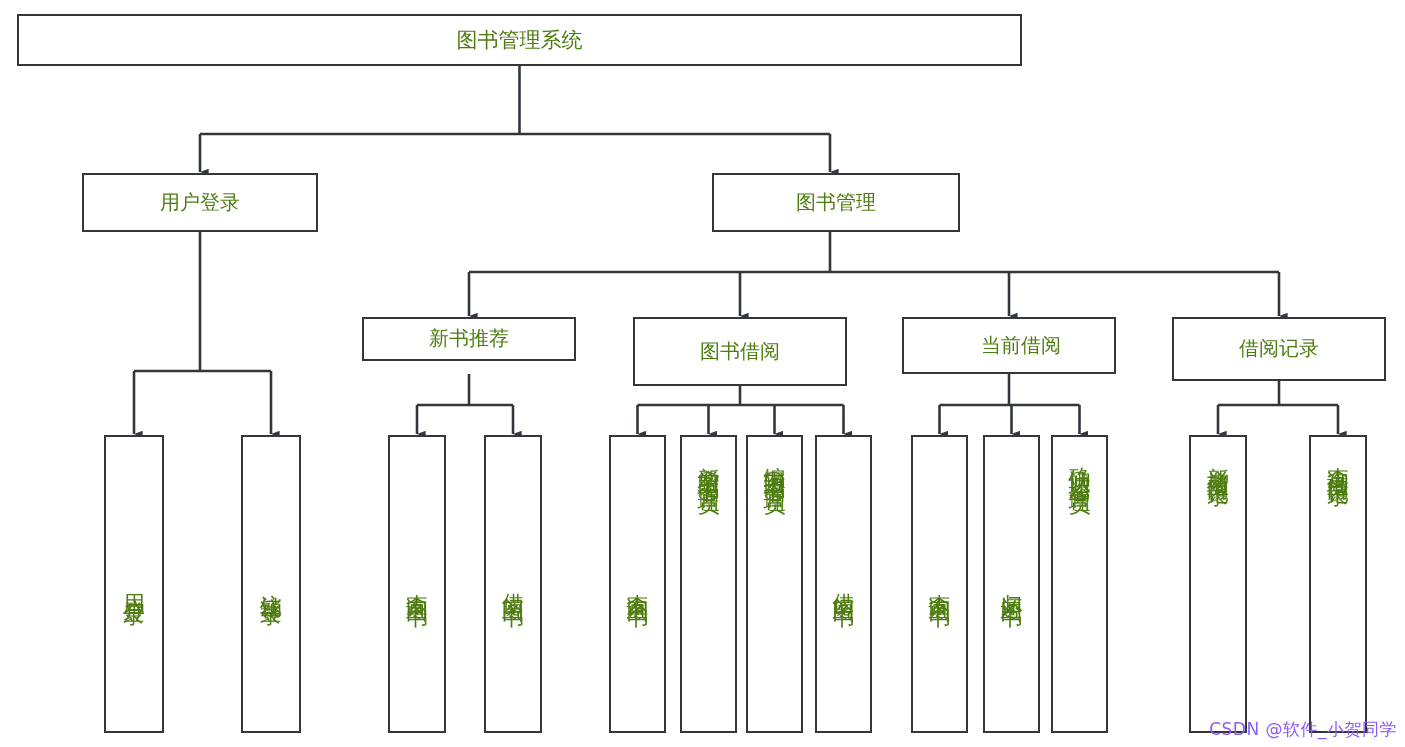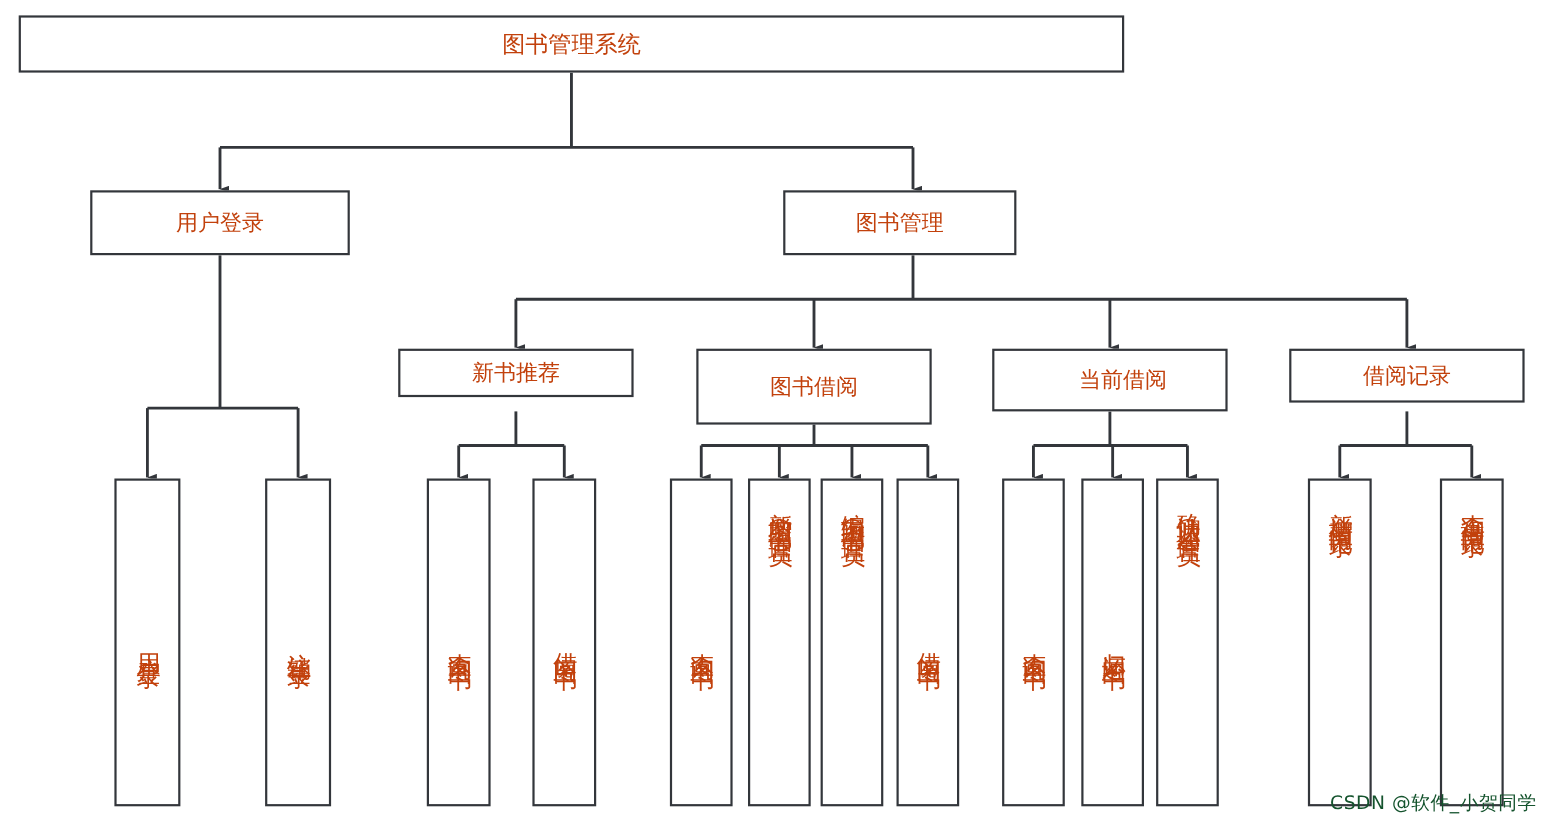--- a/index.html
+++ b/index.html
@@ -30,21 +30,21 @@
     position: absolute;
     box-sizing: border-box;
     background: #ffffff;
     border: 2px solid #33363b;
     display: flex;
     align-items: center;
     justify-content: center;
     overflow: hidden;
   }
   .node-label {
-    color: #c2410c;
+    color: #4d7c0f;
     font-family: "DejaVu Sans", "Liberation Sans", sans-serif;
     line-height: 1.18;
     white-space: nowrap;
     text-align: center;
   }
   .lvl0 .node-label { font-size: 21px; }
   .lvl1 .node-label { font-size: 20px; }
   .lvl2 .node-label { font-size: 20px; }
   .leaf .node-label {
     writing-mode: vertical-rl;
@@ -56,21 +56,21 @@
   .leaf {
     align-items: flex-start;
     padding-top: 12px;
   }
   .leaf.leaf-short { align-items: center; padding-top: 0; }
   #watermark {
     position: absolute;
     right: 8px;
     bottom: 6px;
     font-size: 17px;
-    color: #14532d;
+    color: #8b5cf6;
     font-family: "DejaVu Sans", "Liberation Sans", sans-serif;
     letter-spacing: 0.5px;
     user-select: none;
   }
 </style>
 </head>
 <body>
 
 <div id="diagram-root">
 
@@ -117,33 +117,33 @@
       </g>
   </svg>
 
   <div id="boxes-layer">
       <div class="node-box lvl0" style="left: 17px; top: 14px; width: 1005px; height: 52px;">
         <span class="node-label">图书管理系统</span>
       </div>
       <div class="node-box lvl1" style="left: 82px; top: 173px; width: 236px; height: 59px;">
         <span class="node-label">用户登录</span>
       </div>
-      <div class="node-box lvl1" style="left: 712px; top: 173px; width: 212px; height: 59px;">
+      <div class="node-box lvl1" style="left: 712px; top: 173px; width: 248px; height: 59px;">
         <span class="node-label">图书管理</span>
       </div>
       <div class="node-box lvl2" style="left: 362px; top: 317px; width: 214px; height: 44px;">
         <span class="node-label">新书推荐</span>
       </div>
       <div class="node-box lvl2" style="left: 633px; top: 317px; width: 214px; height: 69px;">
         <span class="node-label">图书借阅</span>
       </div>
       <div class="node-box lvl2" style="left: 902px; top: 317px; width: 214px; height: 57px; padding-left: 24px;">
         <span class="node-label">当前借阅</span>
       </div>
-      <div class="node-box lvl2" style="left: 1172px; top: 317px; width: 214px; height: 49px;">
+      <div class="node-box lvl2" style="left: 1172px; top: 317px; width: 214px; height: 64px;">
         <span class="node-label">借阅记录</span>
       </div>
       <div class="node-box leaf-node leaf leaf-short" style="left: 104px; top: 435px; width: 60px; height: 298px;">
         <span class="node-label">用户登录</span>
       </div>
       <div class="node-box leaf-node leaf leaf-short" style="left: 241px; top: 435px; width: 60px; height: 298px;">
         <span class="node-label">注销登录</span>
       </div>
       <div class="node-box leaf-node leaf leaf-short" style="left: 388px; top: 435px; width: 58px; height: 298px;">
         <span class="node-label">查询图书</span>

